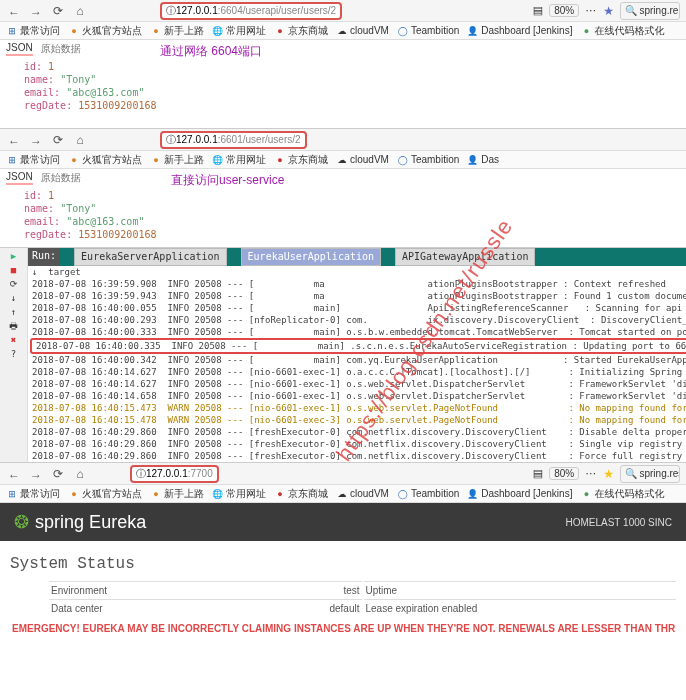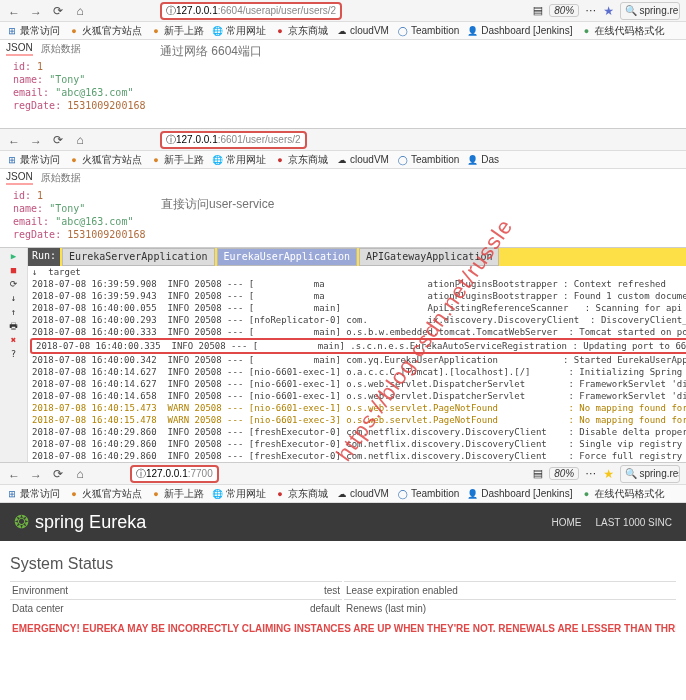--- a/index.html
+++ b/index.html
@@ -4,59 +4,59 @@
 <style>
   * { box-sizing: border-box; }
   body { margin:0; font-family: Arial, sans-serif; font-size:11px; width:686px; background:#fff; color:#333; }
   .browser-bar { display:flex; align-items:center; gap:6px; padding:3px 6px; background:#f5f5f5; border-bottom:1px solid #ddd; height:22px; }
   .nav-ico { width:16px; height:16px; display:flex; align-items:center; justify-content:center; color:#555; font-size:12px; }
   .url-box { flex:0 0 auto; display:flex; align-items:center; background:#fff; border:1px solid #ccc; border-radius:3px; height:18px; padding:0 4px; font-size:10px; }
   .url-box.hl { border:2px solid #d9534f; border-radius:4px; }
   .url-ip { color:#000; }
   .url-rest { color:#888; }
   .zoom-sep { flex:1; }
-  .zoom-box { border:1px solid #ccc; border-radius:3px; padding:0 4px; font-size:10px;font-style:italic; }
+  .zoom-box { border:1px solid #ccc; border-radius:3px; padding:0 4px; font-size:10px; }
   .dots { letter-spacing:1px; }
   .star { color:#5b6dcd; font-size:12px; }
   .star.y { color:#f5c518; }
   .search-box { border:1px solid #ccc; border-radius:3px; padding:0 4px; font-size:10px; width:60px; height:18px; display:flex; align-items:center; gap:2px; overflow:hidden; }
   .bookmarks { display:flex; align-items:center; gap:8px; padding:2px 6px; background:#fafafa; border-bottom:1px solid #ddd; font-size:10px; height:18px; overflow:hidden; }
   .bm { display:flex; align-items:center; gap:2px; color:#333; white-space:nowrap; }
   .bm .ico { width:12px; height:12px; display:flex; align-items:center; justify-content:center; font-size:9px; }
   .blue { color:#2a6bb5; }
   .orange { color:#d98427; }
   .red { color:#c33; }
   .green { color:#4a9c5e; }
   .json-tabs { display:flex; gap:8px; padding:2px 6px; font-size:10px; }
   .json-tab { color:#777; }
   .json-tab.active { border-bottom:2px solid #fca5a5; color:#333; }
-  .json-body { padding:2px 20px 6px 13px; font-family: Consolas, monospace; font-size:10px; line-height:13px; }
+  .json-body { padding:2px 20px 6px 24px; font-family: Consolas, monospace; font-size:10px; line-height:13px; }
   .jkey { color:#c0547e; }
   .jstr { color:#5a9e6f; }
   .jnum { color:#b06c3c; }
-  .annotation { position:absolute; color:#737373; font-size:12px; font-weight:500; }
+  .annotation { position:absolute; color:#a21caf; font-size:12px; font-weight:500; }
   .section { position:relative; }
   .console-wrap { display:flex; font-family: "Microsoft YaHei", Consolas, monospace; font-size:9px; line-height:12px; background:#fff; border-top:1px solid #ccc; }
   .console-left { width:28px; background:#f0f0f0; border-right:1px solid #ddd; display:flex; flex-direction:column; align-items:center; gap:2px; padding:2px 0; }
   .csl-ico { width:12px; height:12px; font-size:9px; display:flex; align-items:center; justify-content:center; }
   .console-main { flex:1; overflow:hidden; }
-  .run-tabs { display:flex; gap:2px; font-size:10px; padding:0; background:#fde047; }
+  .run-tabs { display:flex; gap:14px; font-size:10px; padding:0; background:#0f766e; }
   .run-tab { background:#dcdcdc; padding:2px 6px; border:1px solid #bbb; }
   .run-tab.act { background:#9aa8d8; color:#fff; }
   .run-label { background:#555; color:#fff; padding:2px 4px; }
   .log-line { white-space:pre; padding:0 4px; color:#444; }
   .log-line.hl { border:2px solid #e04848; border-radius:3px; margin:0 2px; display:inline-block; }
   .log-line.warn { color:#b08000; }
   .watermark { position:absolute; font-size:22px; color:#e04848; opacity:0.85; pointer-events:none; transform:rotate(-55deg); transform-origin:center; font-weight:500; letter-spacing:1px; }
   .eureka-header { background:#3a3a3a; color:#fff; display:flex; align-items:center; padding:8px 14px; justify-content:space-between; }
   .eureka-logo { display:flex; align-items:center; gap:6px; font-size:18px; }
-  .eureka-nav { display:flex; gap:14px; font-size:10px; color:#ddd; }
+  .eureka-nav { display:flex; gap:0; font-size:10px; color:#ddd; }
   .eureka-body { padding:6px 10px; }
-  .sys-title { font-size:16px; color:#555; margin:8px 0; font-weight:400; }
-  .sys-grid { display:flex; gap:2px; }
+  .sys-title { font-size:16px; color:#555; margin:8px 0; font-weight:400;font-family:Liberation Mono, monospace; }
+  .sys-grid { display:flex; gap:2px;margin-left:39px; }
   .sys-col { flex:1; }
   .sys-row { display:flex; justify-content:space-between; border-top:1px solid #ddd; padding:3px 2px; font-size:10px; color:#555; }
   .emergency { color:#e04848; font-size:10px; font-weight:bold; padding:6px 2px; white-space:nowrap; overflow:hidden; }
 </style>
 </head>
 <body>
 
 <div class="section">
   <div class="browser-bar">
     <span class="nav-ico">←</span>
@@ -182,21 +182,21 @@
   <div class="json-tabs">
     <span class="json-tab active">JSON</span>
     <span class="json-tab">原始数据</span>
   </div>
   <div class="json-body">
     <div><span class="jkey">id:</span>        <span class="jnum">1</span></div>
     <div><span class="jkey">name:</span>      <span class="jstr">"Tony"</span></div>
     <div><span class="jkey">email:</span>     <span class="jstr">"abc@163.com"</span></div>
     <div><span class="jkey">regDate:</span>   <span class="jnum">1531009200168</span></div>
   </div>
-  <div class="annotation" style="top:43px; left:161px;margin-top:24px;">直接访问user-service</div>
+  <div class="annotation" style="top:43px; left:171px;">直接访问user-service</div>
 </div>
 
 <div class="section">
   <div class="console-wrap">
     <div class="console-left">
       <span class="csl-ico" style="color:#3b7">▶</span>
       <span class="csl-ico" style="color:#d33">■</span>
       <span class="csl-ico">⟳</span>
       <span class="csl-ico">↓</span>
       <span class="csl-ico">↑</span>
@@ -297,26 +297,26 @@
             <span>Environment</span>
             <span>test</span>
           </div>
         <div class="sys-row">
             <span>Data center</span>
             <span>default</span>
           </div>
       </div>
       <div class="sys-col">
         <div class="sys-row">
+            <span>Uptime</span>
+            <span></span>
+          </div>
+        <div class="sys-row">
             <span>Lease expiration enabled</span>
             <span></span>
           </div>
-        <div class="sys-row">
-            <span>Renews (last min)</span>
-            <span></span>
-          </div>
       </div>
     </div>
     <div class="emergency">EMERGENCY! EUREKA MAY BE INCORRECTLY CLAIMING INSTANCES ARE UP WHEN THEY'RE NOT. RENEWALS ARE LESSER THAN THRESHOLD AND HENCE THE INSTANCES ARE NO</div>
 
   </div>
 
 </div>
 
 </body></html>

